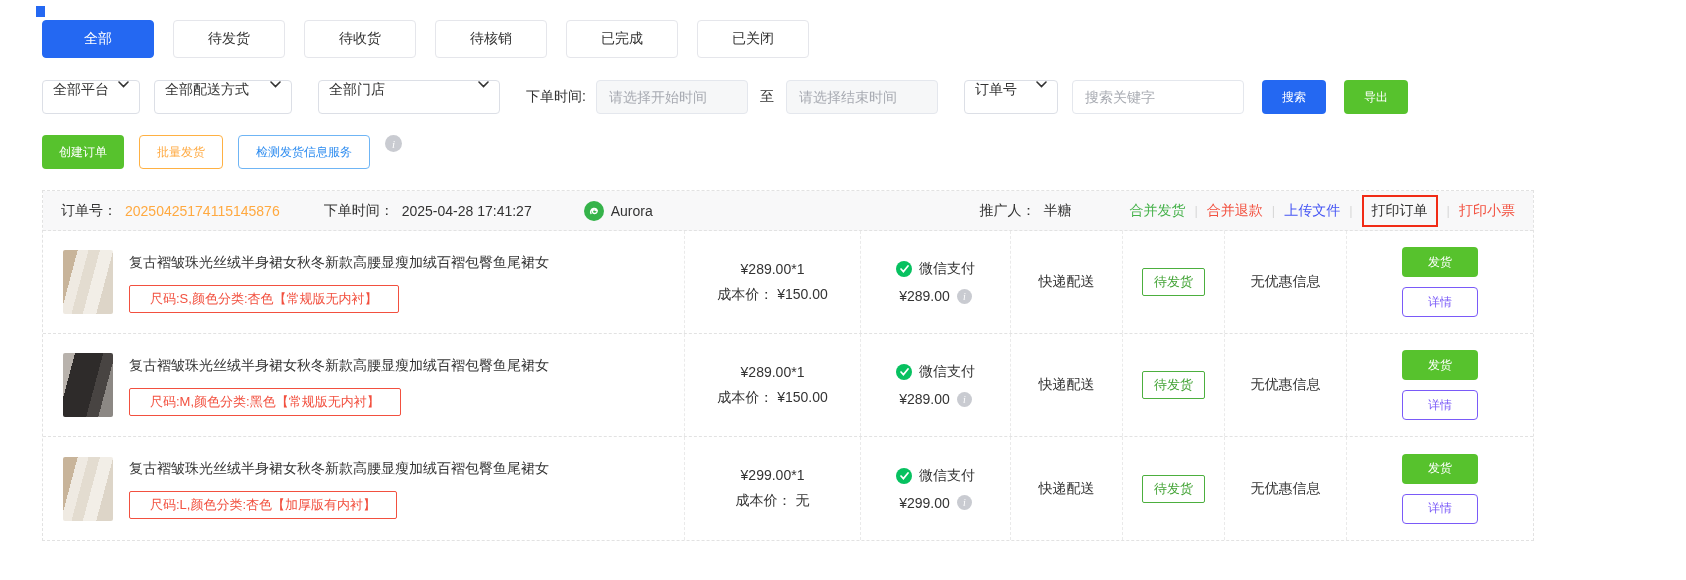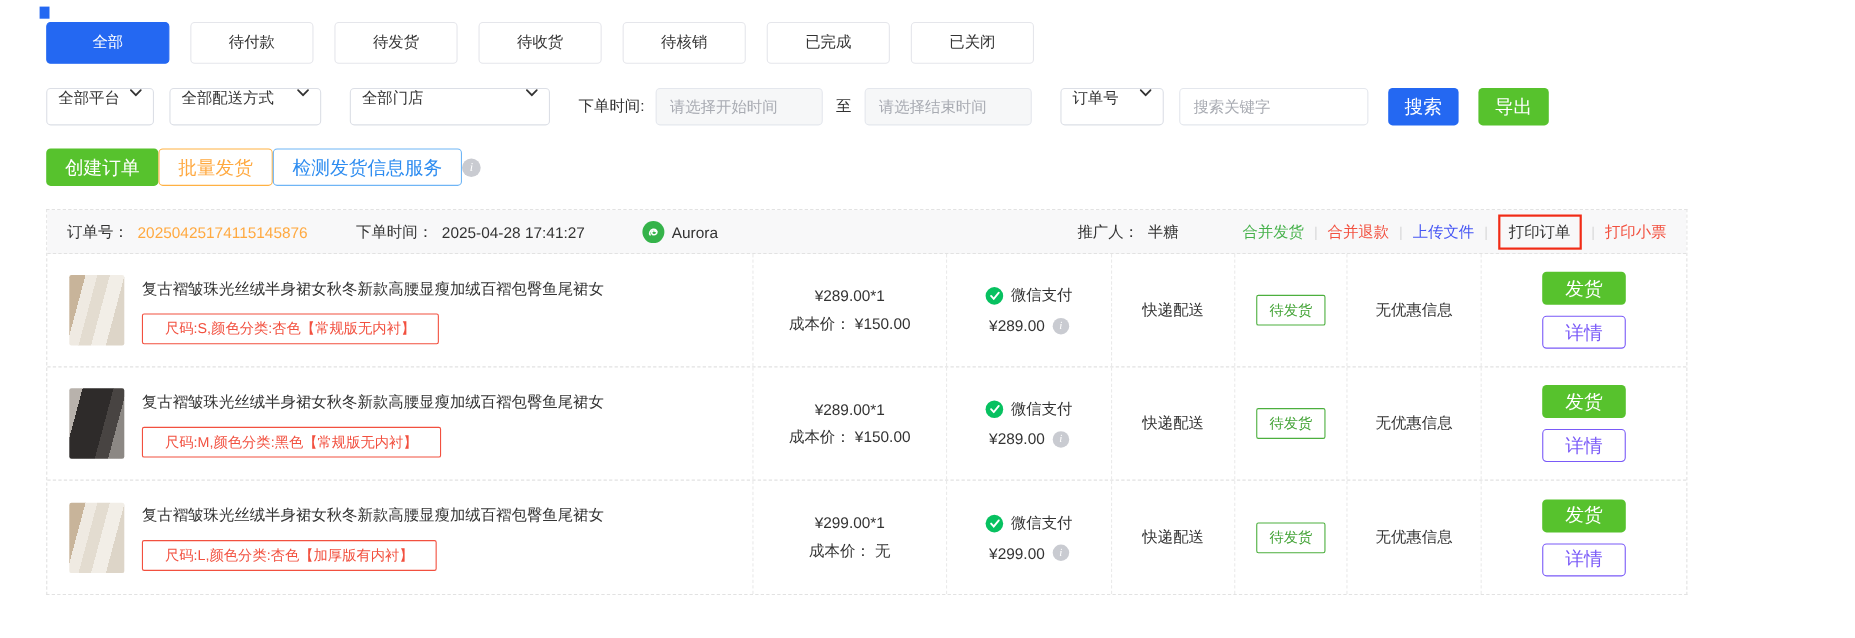--- a/index.html
+++ b/index.html
@@ -20,27 +20,27 @@
     display:flex; align-items:flex-start; justify-content:space-between; padding:0 10px; cursor:pointer; }
   .w96 { width:98px; } .w130 { width:138px; } .w180 { width:182px; } .w92 { width:94px; }
   .caret { display:flex; margin-left:6px; }
   .flabel { margin:0 10px 0 26px; }
   .inp { height:34px; border:1px solid #E4E7ED; border-radius:4px; padding:0 12px; font-size:14px;
     font-family:inherit; color:#333; outline:none; }
   .inp::placeholder { color:#A8ABB2; }
   .inp.gray { background:#F6F7F8; width:152px; }
   .to { margin:0 12px; }
   .inp.kw { width:172px; background:#fff; margin-left:14px; }
-  .btn { border:none; border-radius:4px; height:34px; font-size:17px; font-family:Liberation Serif, serif; cursor:pointer; }
+  .btn { border:none; border-radius:4px; height:34px; font-size:12px; font-family:Liberation Serif, serif; cursor:pointer; }
   .btn-search { width:64px; background:#2468F2; color:#fff; margin-left:18px; }
   .btn-export { width:64px; background:#57C22D; color:#fff; margin-left:18px; }
   .ml14 { margin-left:14px; } .ml26 { margin-left:26px; }
 
   
-  .ops { display:flex; align-items:center; margin-top:21px; }
+  .ops { display:flex; align-items:flex-start; margin-top:21px; gap:15px; }
   .btn-create { background:#57C22D; color:#fff; padding:0 17px; }
   .btn-batch { background:#fff; border:1px solid #FFB143; color:#FFA940; padding:0 17px; }
   .btn-check { background:#fff; border:1px solid #6FB5F5; color:#2D8CF0; padding:0 17px; }
   .info-ic { width:17px; height:17px; border-radius:50%; background:#C9CBD1; color:#fff;
     display:inline-flex; align-items:center; justify-content:center; font-size:11px; font-style:italic;
     font-family:"Liberation Serif",serif; }
 
   
   .group { margin-top:21px; width:1492px; border:1px dashed #E2E2E2; }
   .ghead { height:40px; background:#F8F8F9; display:flex; align-items:center; padding:0 18px;
@@ -85,21 +85,20 @@
   .btn-detail { width:76px; height:30px; background:#fff; border:1px solid #7A5AF8; color:#7A5AF8; border-radius:4px; }
 </style>
 </head>
 <body>
 
 <div class="page">
   <div class="page-dot"></div>
 
   <div class="tabs">
     <div class="tab active">全部</div>
-    <div class="tab">待付款</div>
     <div class="tab">待发货</div>
     <div class="tab">待收货</div>
     <div class="tab">待核销</div>
     <div class="tab">已完成</div>
     <div class="tab">已关闭</div>
   </div>
 
   <div class="filters">
     <div class="select w96">
       <span>全部平台</span>

